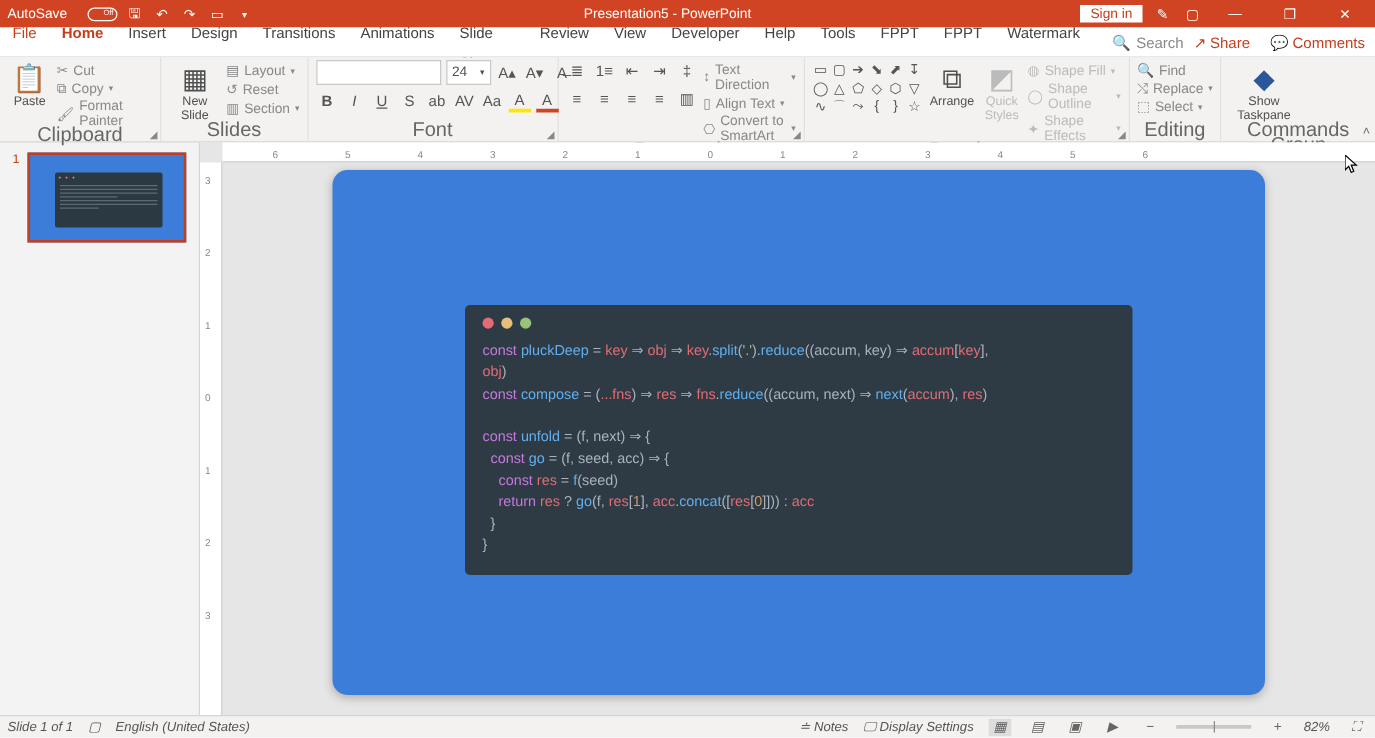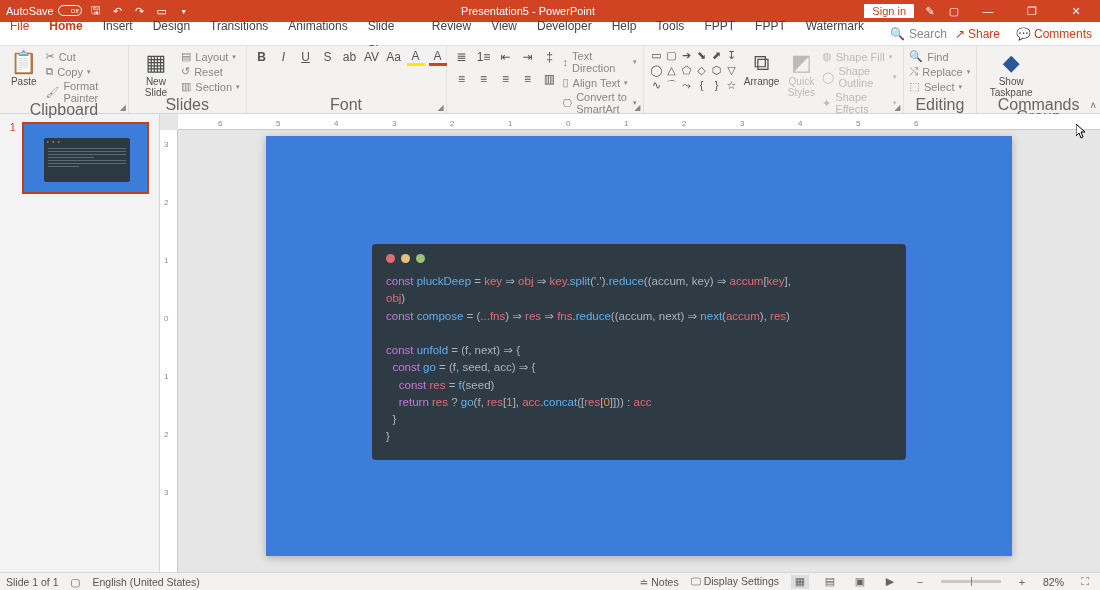--- a/index.html
+++ b/index.html
@@ -1,21 +1,21 @@
 <!DOCTYPE html>
 <html><head>
 <meta charset="utf-8">
 <style>
 * { margin: 0; padding: 0; box-sizing: border-box; font-family: "Segoe UI", sans-serif; }
 html, body { width: 1100px; height: 590px; overflow: hidden; background: #fff; }
 
 
 .titlebar { height: 22px; background: #d04423; color: #fff; display: flex; align-items: center; font-size: 11px; }
 .titlebar .left { display: flex; align-items: center; gap: 6px; padding-left: 6px; }
-.autosave { display: flex; gap: 4px; }
+.autosave { display: flex; align-items: center; gap: 16px; }
 .toggle { width: 24px; height: 11px; border: 1px solid #fff; border-radius: 6px; display: flex; align-items: center; padding: 0 2px; font-size: 6px; color:#fff; justify-content:flex-end;}
 .titlebar .icon-btn { width: 16px; height: 16px; display: inline-flex; align-items: center; justify-content: center; font-size: 11px; color:#fff; }
 .titlebar .center { flex: 1; text-align: center; }
 .titlebar .right { display: flex; align-items: center; gap: 8px; padding-right: 6px; }
 .signin { background: #fff; color: #c43e1c; padding: 1px 8px; font-size: 11px; }
 .win-btn { width: 36px; height: 22px; display:inline-flex; align-items:center; justify-content:center; font-size:11px;}
 
 
 .menubar { height: 24px; background: #fff; display: flex; align-items: center; font-size: 12px; border-bottom: 1px solid #e1e1e1; }
 .menubar .tab { padding: 0 10px; height: 39px; line-height: 24px; color: #444; }
@@ -53,32 +53,32 @@
 .thumb-inner::before { content:"● ● ●"; position:absolute; left:3px; top:1px; font-size:4px; color:#e06c75; letter-spacing:1px;}
 .thumb-lines { position:absolute; left:4px; top:10px; right:4px; display:flex; flex-direction:column; gap:2px;}
 .thumb-lines span { height:1px; background:#5c6b73; display:block;}
 
 .canvas-wrap { flex:1; position:relative; background:#e6e6e6; }
 .ruler-h { position:absolute; top:0; left:18px; right:0; height:16px; background:#fff; border-bottom:1px solid #c8c8c8; font-size:8px; color:#888; display:flex; align-items:flex-end; overflow:hidden;}
 .ruler-h span { position:absolute; bottom:1px; }
 .ruler-v { position:absolute; top:16px; left:0; width:18px; bottom:0; background:#fff; border-right:1px solid #c8c8c8; font-size:8px; color:#888;}
 .ruler-v span { position:absolute; left:4px; }
 .slide-area { position:absolute; left:18px; top:16px; right:0; bottom:0; overflow:auto; display:flex; align-items:flex-start; justify-content:center; padding-top:6px;}
-.slide { width:746px; height:420px; background:#3b7dd8; box-shadow:0 2px 8px rgba(0,0,0,.25); position:relative;}
+.slide { width:746px; height:420px; background:#3b7dd8; box-shadow:0 2px 8px rgba(0,0,0,.25); position:relative;border-radius:12px;}
 
 .codebox { position:absolute; left:106px; top:108px; width:534px; background:#2f3b44; border-radius:4px; padding:10px 14px 14px 14px; font-family: Menlo, Consolas, monospace; font-size:11.5px; line-height:1.5; color:#abb2bf;}
 .traffic { display:flex; gap:6px; margin-bottom:10px;}
 .traffic span { width:9px; height:9px; border-radius:50%; display:inline-block;}
 .tr-r{background:#e06c75;} .tr-y{background:#e5c07b;} .tr-g{background:#98c379;}
 .kw{color:#c678dd;} .fn{color:#61afef;} .str{color:#98c379;} .num{color:#d19a66;} .id{color:#e06c75;}
 
 .cursor { position:absolute; width:12px; height:16px; pointer-events:none; }
 
 
-.statusbar { height:18px; background:#f3f2f1; border-top:1px solid #d6d6d6; display:flex; align-items:center; font-size:10.5px; color:#555; padding:0 6px; gap:12px;}
+.statusbar { height:18px; background:#f3f2f1; border-top:1px solid #d6d6d6; display:flex; align-items:center; font-size:10.5px; color:#555; padding:0 6px; gap:12px;font-style:italic;}
 .statusbar .spacer{flex:1;}
 .viewbtn { width:18px; height:14px; display:inline-flex; align-items:center; justify-content:center; font-size:11px; color:#666;}
 .viewbtn.active{ background:#ddd;}
 .zoom-track{ width:60px; height:3px; background:#c8c8c8; position:relative; }
 .zoom-track::after{content:""; position:absolute; left:50%; top:-3px; width:1px; height:9px; background:#888;}
 </style>
 </head>
 <body>
 
 <div class="titlebar">
@@ -186,20 +186,30 @@
             <span style="font-size:7px;">▾</span>
           </div>
       </div>
     </div>
     <div class="group-label">Slides</div>
   </div>
 
   <div class="group" style="width:200px;">
     <div class="group-body" style="flex-direction:column; gap:4px;">
       <div class="row">
+        <div class="fontbox"></div>
+        <div class="sizebox">
+            <span>24</span>
+            <span style="margin-left:auto;font-size:7px;">▾</span>
+          </div>
+        <span class="ib">A▴</span>
+        <span class="ib">A▾</span>
+        <span class="ib">A̶</span>
+      </div>
+      <div class="row">
         <span class="ib">
             <b>B</b>
           </span>
         <span class="ib">
             <i>I</i>
           </span>
         <span class="ib">
             <u>U</u>
           </span>
         <span class="ib">S</span>

